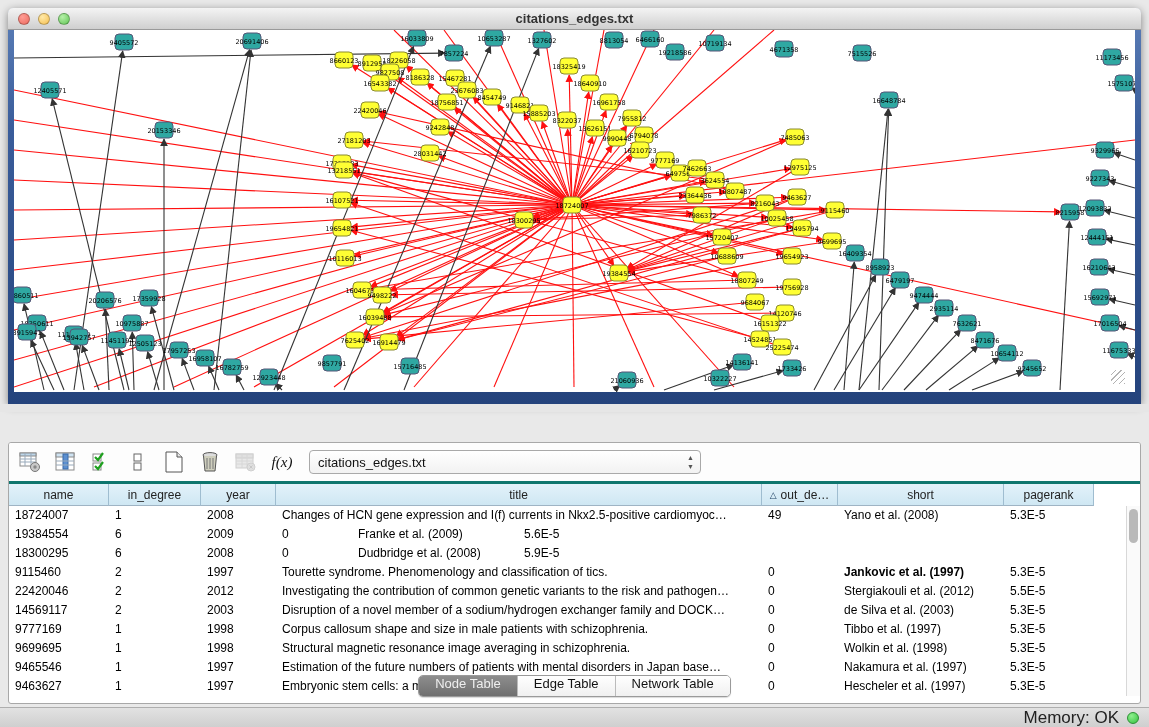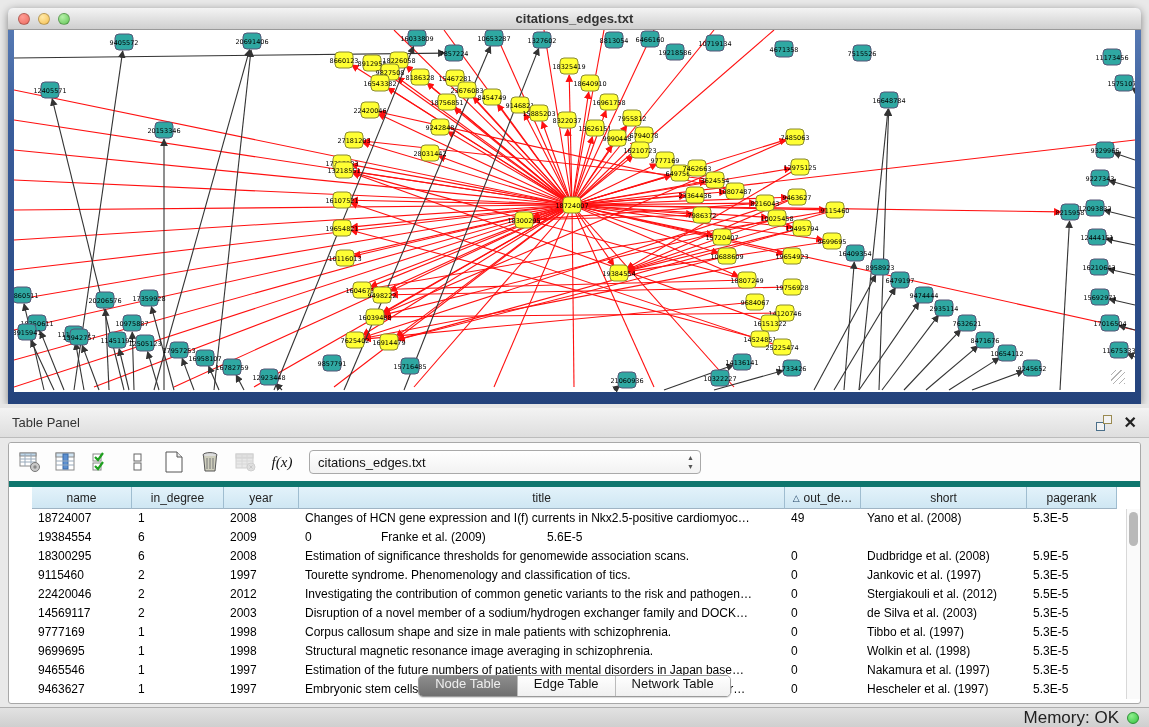--- a/index.html
+++ b/index.html
@@ -44,21 +44,21 @@
   .toolbar { height:38px; display:flex; align-items:center; gap:10px; padding:0 8px;
     background:#fdfdfd; }
   .tool-btn { width:26px; height:26px; display:flex; align-items:center; justify-content:center; }
   .fx { font-family:"Liberation Serif", serif; font-style:italic; font-size:15px; color:#111; }
   .combo { width:392px; height:24px; border:1px solid #a9a9a9; border-radius:4px;
     background:linear-gradient(#ffffff,#f2f2f2); display:flex; align-items:center;
     font-size:13px; color:#111; padding-left:8px; margin-left:4px; position:relative; }
   .combo .spin { position:absolute; right:6px; top:2px; font-size:7px; color:#555; line-height:9px; text-align:center;}
 
   
-  .grid { position:relative; border-top:6px solid #0f766e;padding-left:23px; }
+  .grid { position:relative; border-top:3px solid #0f766e; }
   .hrow { display:flex; height:22px; }
   .hcell { background:linear-gradient(#e3f2fa,#cfe7f3); border-right:1px solid #9fbdd0;
     border-bottom:1px solid #9fb4c4; font-size:12px; color:#222; display:flex;
     align-items:center; justify-content:center; overflow:hidden; white-space:nowrap; }
   .hcell .tri { font-size:9px; margin-right:4px; color:#246; }
   .drow { display:flex; height:19px; }
   .dcell { font-size:12px; color:#000; padding:2px 6px 0 6px; overflow:hidden;
     white-space:nowrap; text-overflow:clip; }
   .scrollbar { position:absolute; right:0; top:22px; bottom:0; width:14px;
     background:#fafafa; border-left:1px solid #d8d8d8; }
@@ -742,30 +742,20 @@
               <text x="605" y="245.5" text-anchor="middle" font-size="6.5" fill="#000" font-family="&quot;DejaVu Sans&quot;, sans-serif">19384554</text>
             </g>
           </g>
       </svg>
       <div class="grip"></div>
     </div>
   </div>
 
   <div class="splitter"></div>
 
-  <div class="tp-header">
-    <span class="tp-title">Table Panel</span>
-    <span class="tp-header-icons">
-      <span class="float-ic">
-          <span class="sq1"></span>
-          <span class="sq2"></span>
-        </span>
-      <span class="close-x">✕</span>
-    </span>
-  </div>
 
   <div class="tp-body">
     <div class="tp-inner">
       <div class="toolbar">
         <span class="tool-btn">
           <svg width="22" height="22">
               <rect x="1" y="2" width="16" height="13" fill="#fff" stroke="#8a8a8a"></rect>
               <rect x="1" y="2" width="16" height="3" fill="#bcd6ea" stroke="#8a8a8a"></rect>
               <path d="M1 8h16M1 11h16M6 2v13M12 2v13" stroke="#9ab" stroke-width="1"></path>
               <circle cx="16" cy="16" r="4.5" fill="#c9c9c9" stroke="#777"></circle>
@@ -863,32 +853,31 @@
               <div class="dcell" style="width: 92px;">6</div>
               <div class="dcell" style="width: 75px;">2009</div>
               <div class="dcell" style="width: 76px;">0</div>
               <div class="dcell" style="width: 166px;">Franke et al. (2009)</div>
               <div class="dcell" style="width: 90px;">5.6E-5</div>
             </div>
             <div class="drow">
               <div class="dcell" style="width: 100px;">18300295</div>
               <div class="dcell" style="width: 92px;">6</div>
               <div class="dcell" style="width: 75px;">2008</div>
-              <div class="dcell" style="width: 486px;">Estimation of significance thresholds for genomewide association scans.</div>
               <div class="dcell" style="width: 76px;">0</div>
               <div class="dcell" style="width: 166px;">Dudbridge et al. (2008)</div>
               <div class="dcell" style="width: 90px;">5.9E-5</div>
             </div>
             <div class="drow">
               <div class="dcell" style="width: 100px;">9115460</div>
               <div class="dcell" style="width: 92px;">2</div>
               <div class="dcell" style="width: 75px;">1997</div>
               <div class="dcell" style="width: 486px;">Tourette syndrome. Phenomenology and classification of tics.</div>
               <div class="dcell" style="width: 76px;">0</div>
-              <div class="dcell" style="width: 166px;">Jankovic et al. (1997)</div>
+              <div class="dcell" style="width: 166px; font-weight: bold;">Jankovic et al. (1997)</div>
               <div class="dcell" style="width: 90px;">5.3E-5</div>
             </div>
             <div class="drow">
               <div class="dcell" style="width: 100px;">22420046</div>
               <div class="dcell" style="width: 92px;">2</div>
               <div class="dcell" style="width: 75px;">2012</div>
               <div class="dcell" style="width: 486px;">Investigating the contribution of common genetic variants to the risk and pathogen…</div>
               <div class="dcell" style="width: 76px;">0</div>
               <div class="dcell" style="width: 166px;">Stergiakouli et al. (2012)</div>
               <div class="dcell" style="width: 90px;">5.5E-5</div>

